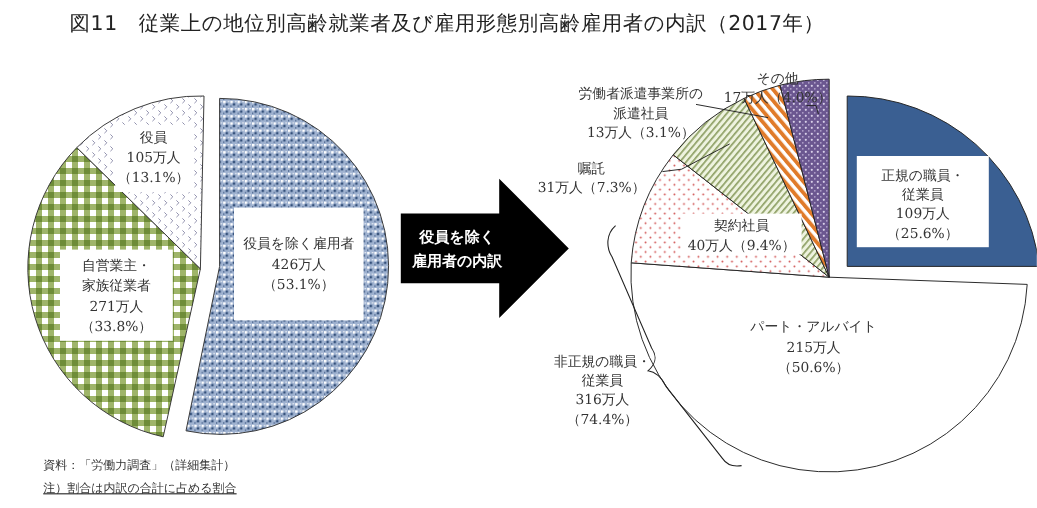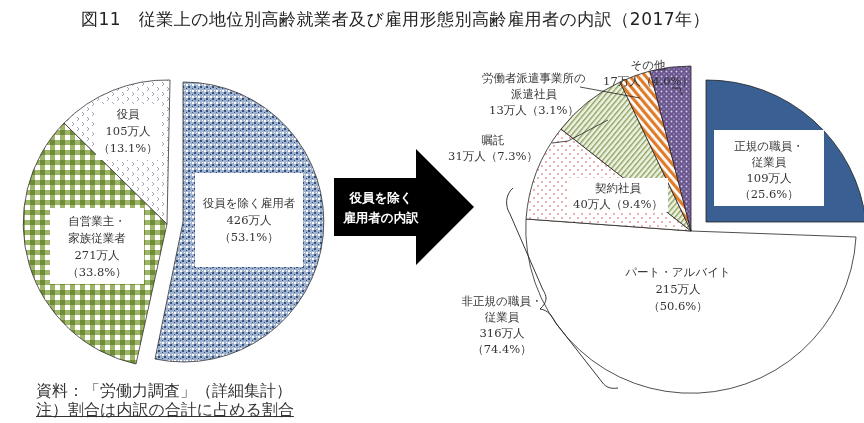--- a/index.html
+++ b/index.html
@@ -1,23 +1,23 @@
 <!DOCTYPE html>
 <html><head>
 <meta charset="utf-8">
 <style>
   html, body { margin: 0; padding: 0; background: #ffffff; }
   body { width: 864px; height: 423px; position: relative; overflow: hidden;
          font-family: "DejaVu Serif", "Liberation Serif", serif; color: #333; }
   .title { position: absolute; left: 58px; top: 8px; font-size: 17px; letter-spacing: 0.5px;
-           font-family: "DejaVu Sans", "Liberation Sans", sans-serif; color: #222; white-space: nowrap; margin-left: 23px; }
+           font-family: "DejaVu Sans", "Liberation Sans", sans-serif; color: #222; white-space: nowrap; }
   svg.chart { position: absolute; left: 0; top: 0; }
   .lbl { font-size: 11.5px; fill: #333; font-family: "DejaVu Serif", "Liberation Serif", serif; }
   .arrow-lbl { font-size: 12.5px; fill: #fff; font-weight: bold; font-family: "DejaVu Sans", "Liberation Sans", sans-serif; }
-  .footnote { position: absolute; left: 36px; font-size: 16px; color: #333;
+  .footnote { position: absolute; left: 36px; font-size: 10px; color: #333;
               font-family: "DejaVu Sans", "Liberation Sans", sans-serif; white-space: nowrap; }
 </style>
 </head>
 <body>
 
 <div class="title">図11　従業上の地位別高齢就業者及び雇用形態別高齢雇用者の内訳（2017年）</div>
 
 <svg class="chart" width="864" height="423" viewBox="0 0 864 423">
   <defs>
     <pattern id="pBlue" width="6" height="6" patternUnits="userSpaceOnUse">

